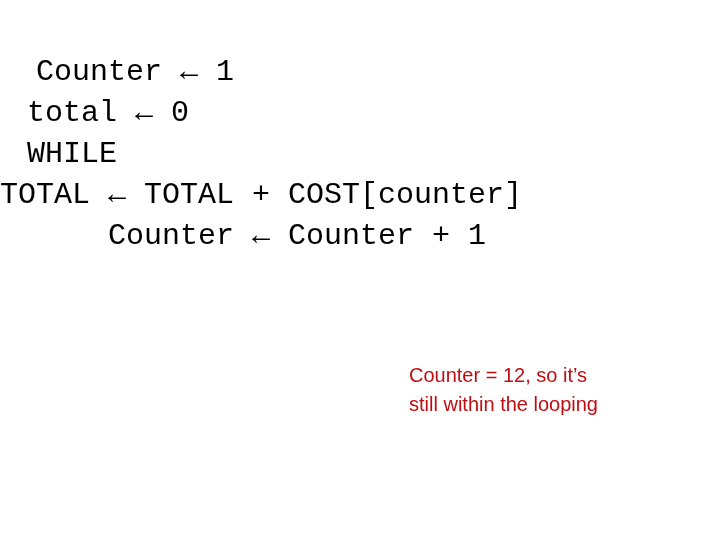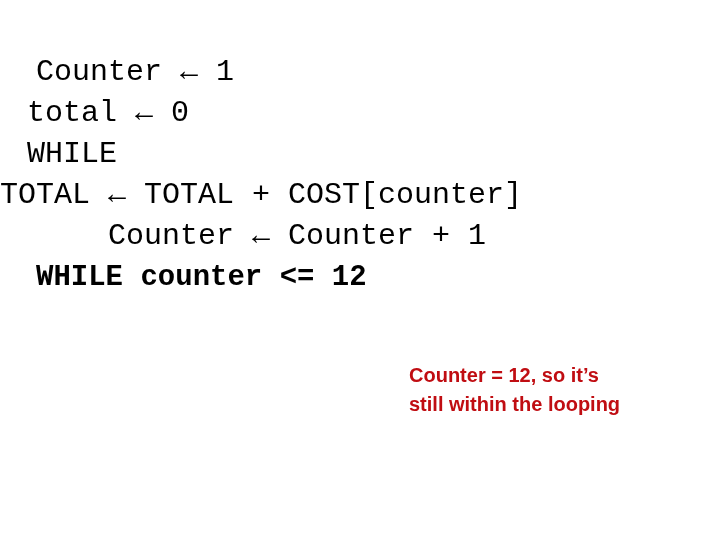--- a/index.html
+++ b/index.html
@@ -45,40 +45,39 @@
   .indent-3 { padding-left: 108px; }
 
   .annotation {
     position: absolute;
     left: 409px;
     top: 361px;
     width: 272px;
     color: #C00D12;
     font-family: "Liberation Sans", sans-serif;
     font-size: 20px;
-    font-weight: bold;
+    font-weight: normal;
     line-height: 29px;
     letter-spacing: 0px;
   }
   .annotation .ann-line {
     display: block;
   }
 </style>
 </head>
 <body>
 
 <div id="slide">
 
   <div class="code-block">
     <div class="code-line indent-0">Counter ← 1</div>
     <div class="code-line indent-1">total ← 0</div>
     <div class="code-line indent-1">WHILE</div>
     <div class="code-line indent-2">TOTAL ← TOTAL + COST[counter]</div>
     <div class="code-line indent-3">Counter ← Counter + 1</div>
-    <div class="code-line bold indent-0">WHILE counter &lt;= 12</div>
   </div>
 
   <div class="annotation">
     <span class="ann-line">Counter = 12, so it’s</span>
     <span class="ann-line">still within the looping</span>
   </div>
 
 </div>
 
 </body></html>

